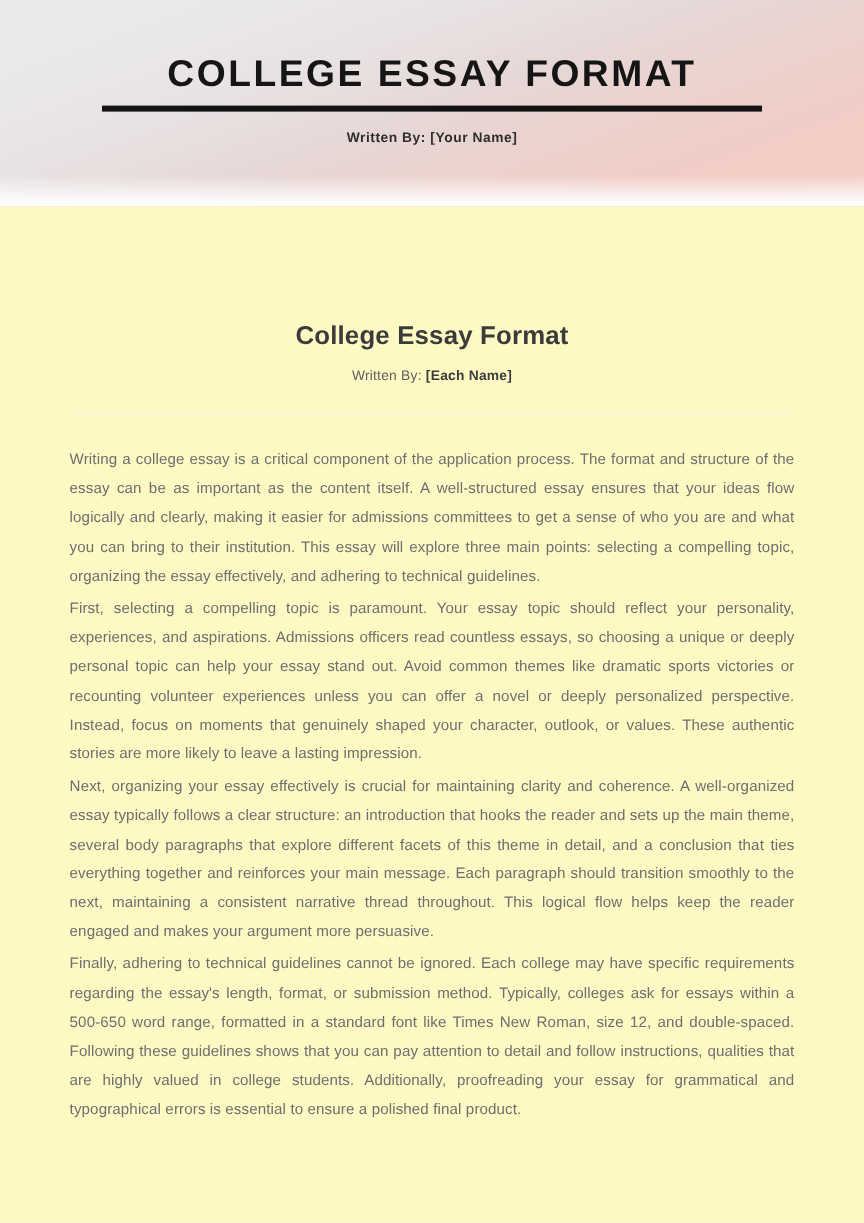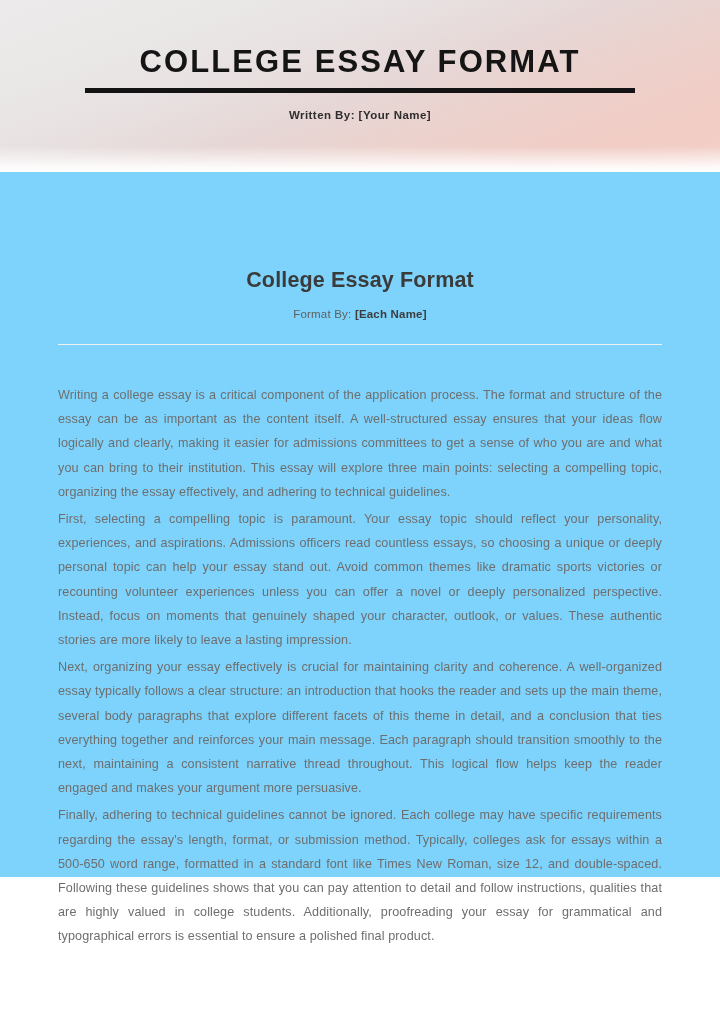--- a/index.html
+++ b/index.html
@@ -10,22 +10,22 @@
     width: 720px;
     height: 1019px;
     background: #ffffff;
     font-family: "Liberation Sans", sans-serif;
     overflow: hidden;
   }
 
   .page {
     position: relative;
     width: 720px;
-    height: 877px;
-    background: #7dd3fc;
+    height: 1019px;
+    background: #fef9c3;
   }
 
   
   .banner {
     position: relative;
     width: 720px;
     height: 172px;
     background:
       linear-gradient(160deg,
         #eceaea 0%,
@@ -117,21 +117,21 @@
   }
 
   .doc-divider {
     margin: 24px auto 0 auto;
     width: 604px;
     height: 1px;
     background: #f0f0f0;
   }
 
   .doc-content {
-    margin: 16px auto;
+    margin: 4px auto;
     padding-top: 22px;
     width: 604px;
   }
 
   .doc-content p {
     margin: 0 0 3px 0;
     font-size: 12.6px;
     line-height: 24.2px;
     color: #6e6e6e;
     text-align: justify;
@@ -150,21 +150,21 @@
     <div class="banner-title">COLLEGE ESSAY FORMAT</div>
     <div class="banner-rule"></div>
     <div class="banner-subtitle">Written By: [Your Name]</div>
   </div>
 
   <div class="doc">
 
     <h1 class="doc-title">College Essay Format</h1>
 
     <div class="doc-byline">
-      <span class="byline-label">Format By:</span>
+      <span class="byline-label">Written By:</span>
       <span class="byline-name">[Each Name]</span>
     </div>
 
     <div class="doc-divider"></div>
 
     <div class="doc-content">
       <p>Writing a college essay is a critical component of the application process. The format and structure of the essay can be as important as the content itself. A well-structured essay ensures that your ideas flow logically and clearly, making it easier for admissions committees to get a sense of who you are and what you can bring to their institution. This essay will explore three main points: selecting a compelling topic, organizing the essay effectively, and adhering to technical guidelines.</p>
       <p>First, selecting a compelling topic is paramount. Your essay topic should reflect your personality, experiences, and aspirations. Admissions officers read countless essays, so choosing a unique or deeply personal topic can help your essay stand out. Avoid common themes like dramatic sports victories or recounting volunteer experiences unless you can offer a novel or deeply personalized perspective. Instead, focus on moments that genuinely shaped your character, outlook, or values. These authentic stories are more likely to leave a lasting impression.</p>
       <p>Next, organizing your essay effectively is crucial for maintaining clarity and coherence. A well-organized essay typically follows a clear structure: an introduction that hooks the reader and sets up the main theme, several body paragraphs that explore different facets of this theme in detail, and a conclusion that ties everything together and reinforces your main message. Each paragraph should transition smoothly to the next, maintaining a consistent narrative thread throughout. This logical flow helps keep the reader engaged and makes your argument more persuasive.</p>
       <p>Finally, adhering to technical guidelines cannot be ignored. Each college may have specific requirements regarding the essay's length, format, or submission method. Typically, colleges ask for essays within a 500-650 word range, formatted in a standard font like Times New Roman, size 12, and double-spaced. Following these guidelines shows that you can pay attention to detail and follow instructions, qualities that are highly valued in college students. Additionally, proofreading your essay for grammatical and typographical errors is essential to ensure a polished final product.</p>

